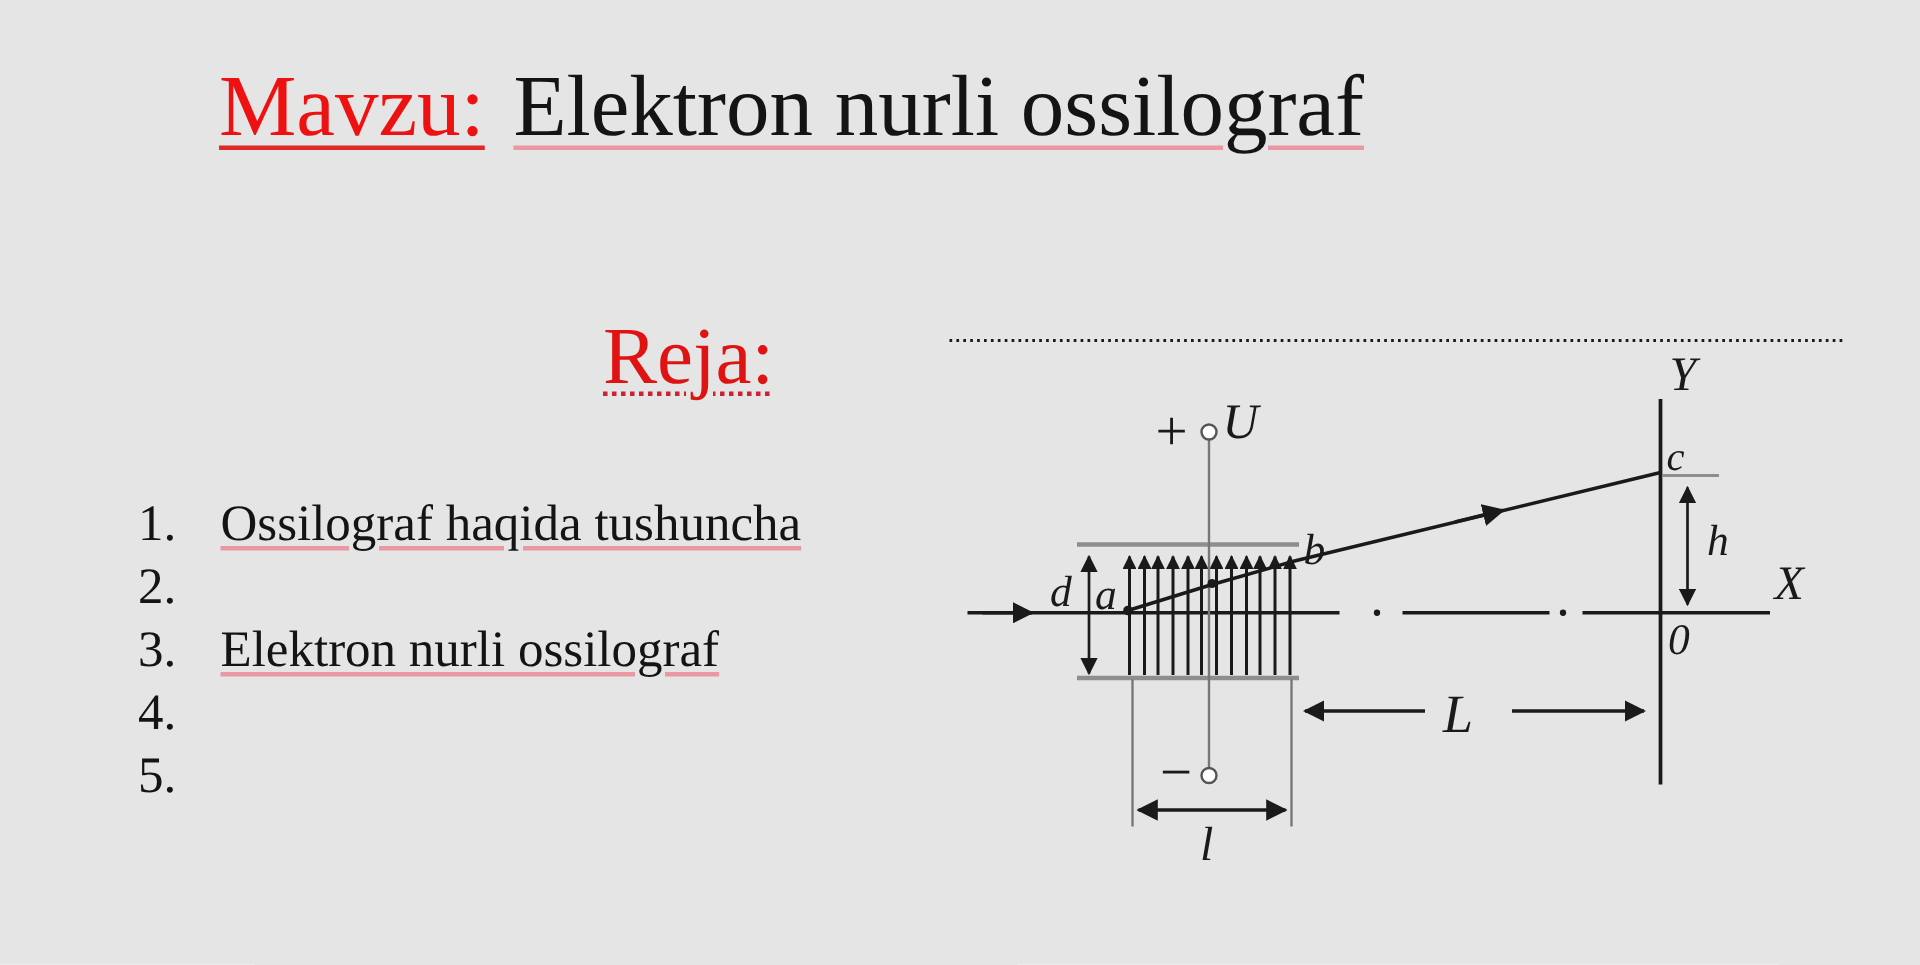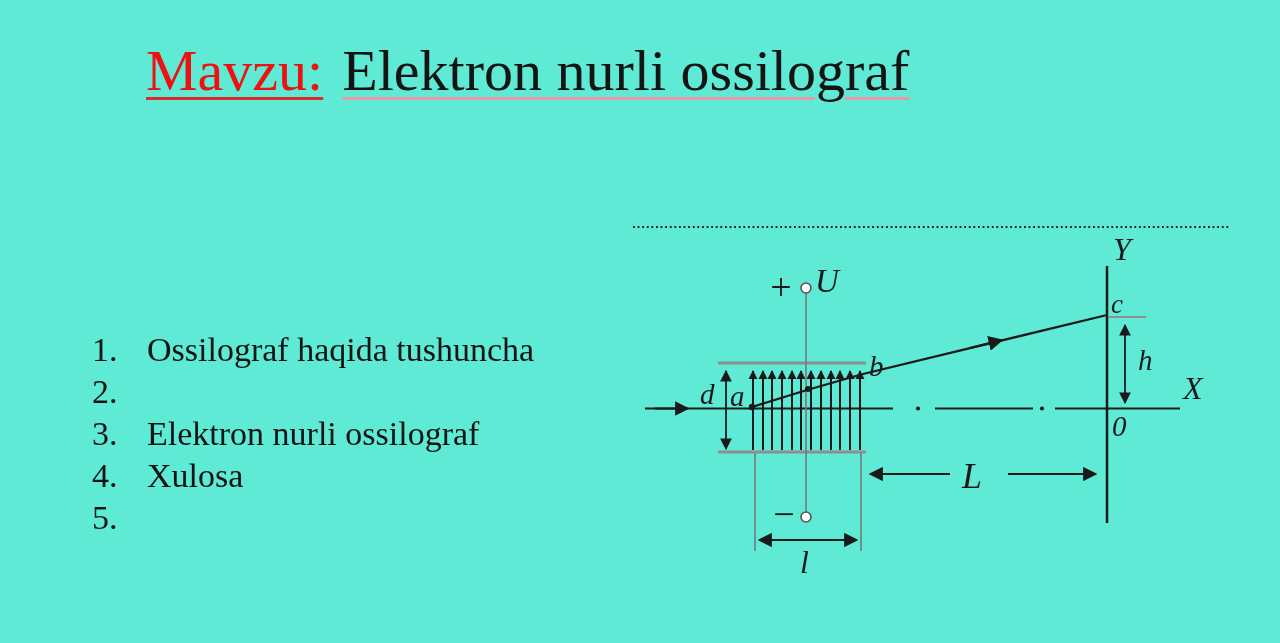--- a/index.html
+++ b/index.html
@@ -3,21 +3,21 @@
 <meta charset="utf-8">
 <style>
   html,body { margin:0; padding:0; }
   body {
     width:1280px; height:643px;
     background:#ffffff;
     font-family:"Liberation Serif", serif;
     position:relative;
     overflow:hidden;
   }
-  .slide { position:absolute; inset:0; background:#5eead4; }
+  .slide { position:absolute; inset:0; background:#e5e5e5; }
 
   
   .title {
     position:absolute; left:146px; top:42px;
     font-size:58px; line-height:58px; white-space:nowrap;
   }
   .title .label {
     color:#ee1111;
     text-decoration:underline;
     text-decoration-color:#e02a2a;
@@ -45,20 +45,21 @@
 
   
   .plan-list { position:absolute; left:92px; top:329px; }
   .plan-item {
     display:flex; align-items:baseline;
     height:42px; font-size:34px; line-height:42px; color:#141414;
     white-space:nowrap;
   }
   .plan-item .num { width:55px; flex:0 0 55px; }
   .plan-item .txt {
+    text-decoration:underline;
     text-decoration-color:#eb98a4;
     text-decoration-thickness:2.5px;
     text-underline-offset:4px;
   }
 
   
   svg.diagram { position:absolute; left:0; top:0; }
   .lbl {
     font-family:"Liberation Serif", serif;
     font-style:italic; fill:#1a1a1a;
@@ -70,36 +71,36 @@
 </style>
 </head>
 <body>
 
 <div class="slide">
 
   <div class="title">
     <span class="label">Mavzu:</span><span class="rest">Elektron nurli ossilograf</span>
   </div>
 
+  <div class="plan-heading">Reja:</div>
 
   <div class="plan-list">
     <div class="plan-item">
       <span class="num">1.</span>
       <span class="txt">Ossilograf haqida tushuncha</span>
     </div>
     <div class="plan-item">
       <span class="num">2.</span>
     </div>
     <div class="plan-item">
       <span class="num">3.</span>
       <span class="txt">Elektron nurli ossilograf</span>
     </div>
     <div class="plan-item">
       <span class="num">4.</span>
-      <span class="txt">Xulosa</span>
     </div>
     <div class="plan-item">
       <span class="num">5.</span>
     </div>
   </div>
 
   <svg class="diagram" width="1280" height="643" viewBox="0 0 1280 643">
     <defs>
       <marker id="arr" viewBox="0 0 10 10" refX="9" refY="5" markerWidth="6.5" markerHeight="6.5" orient="auto-start-reverse">
           <path d="M0,0 L10,5 L0,10 z" fill="#1a1a1a"></path>

